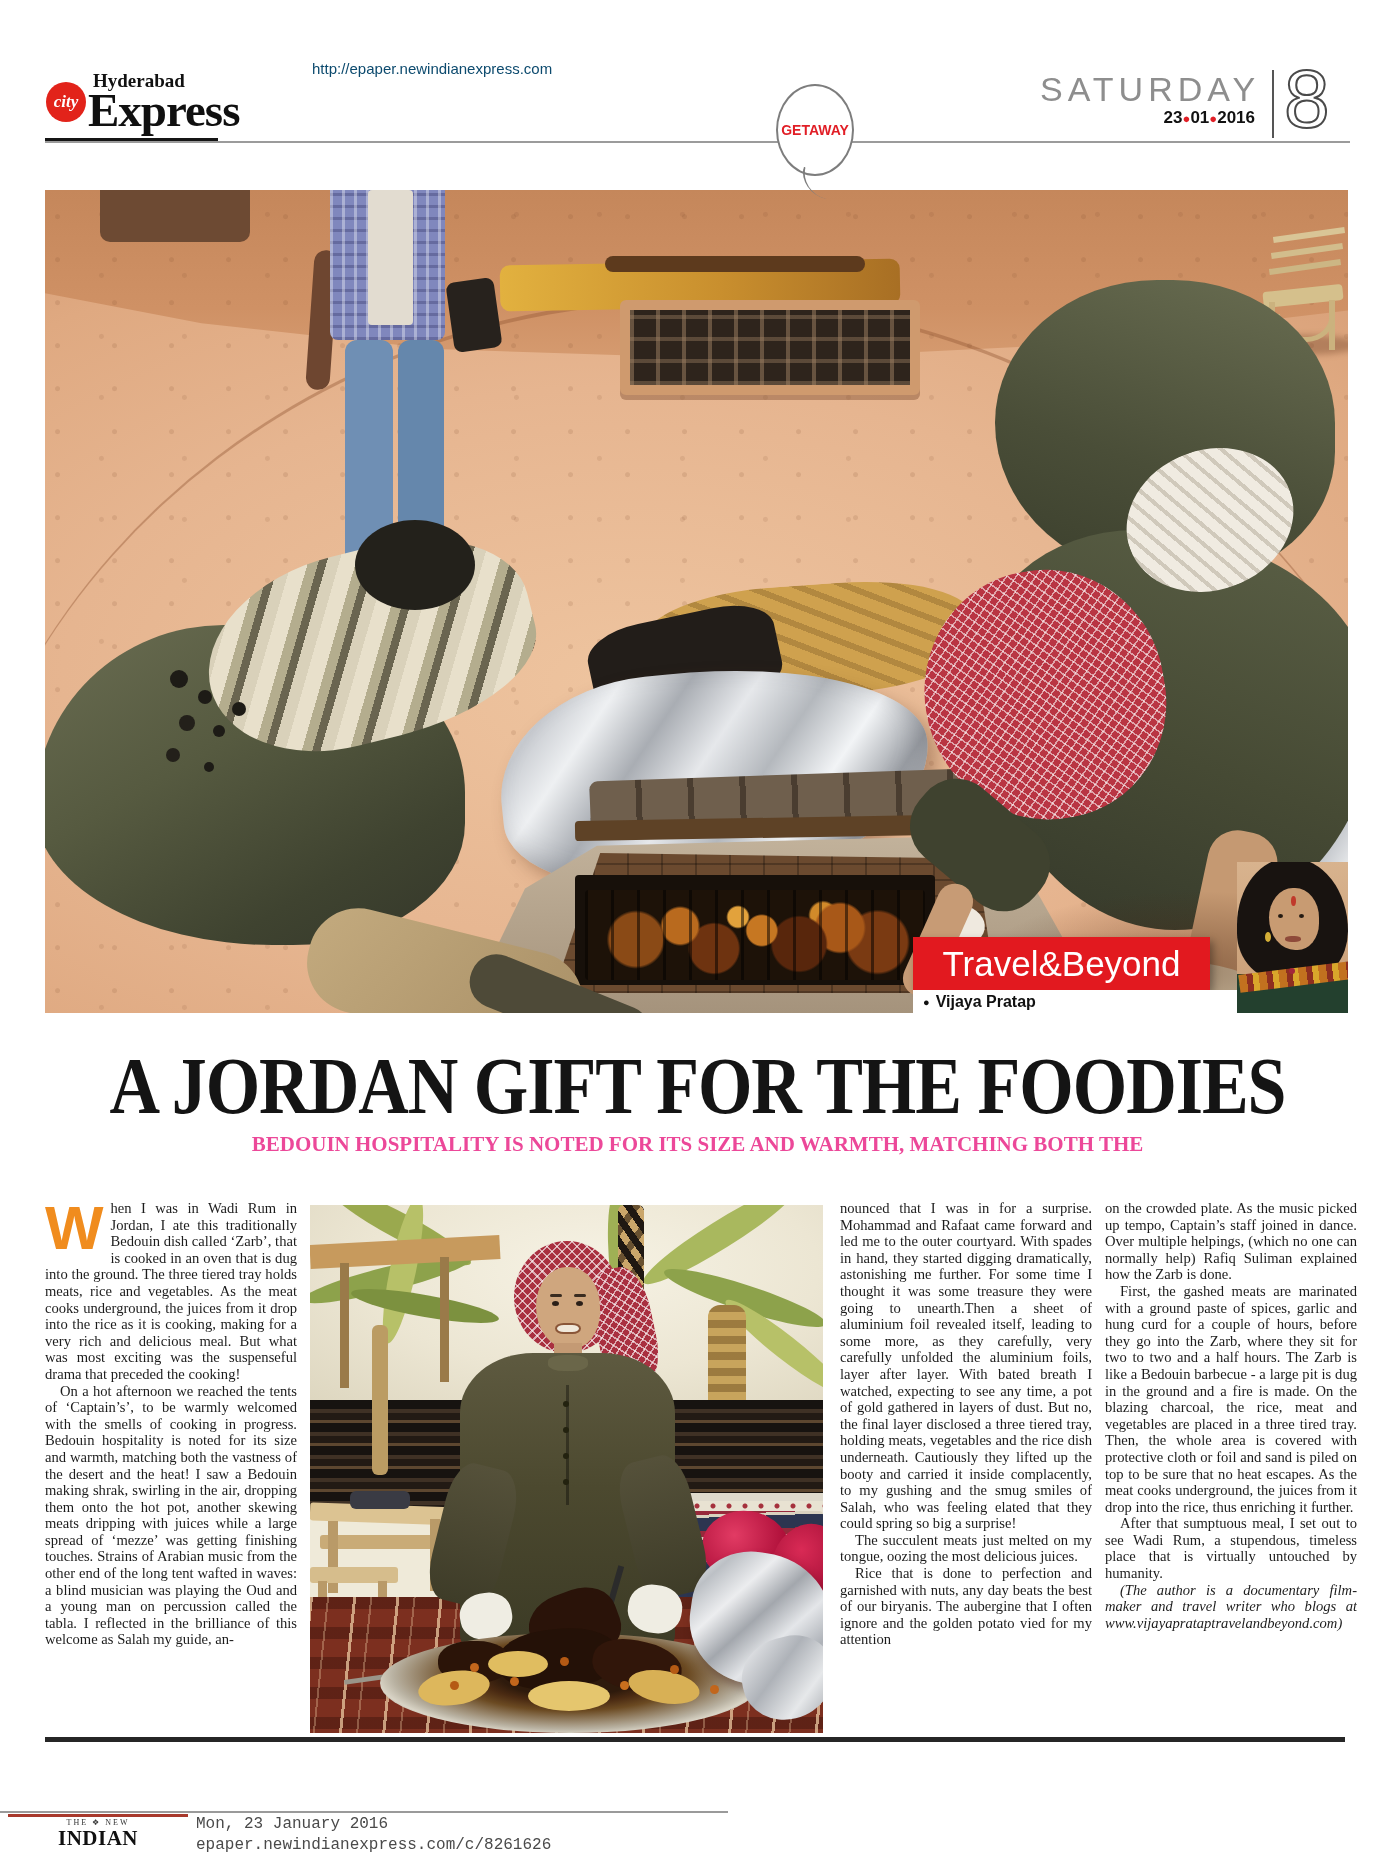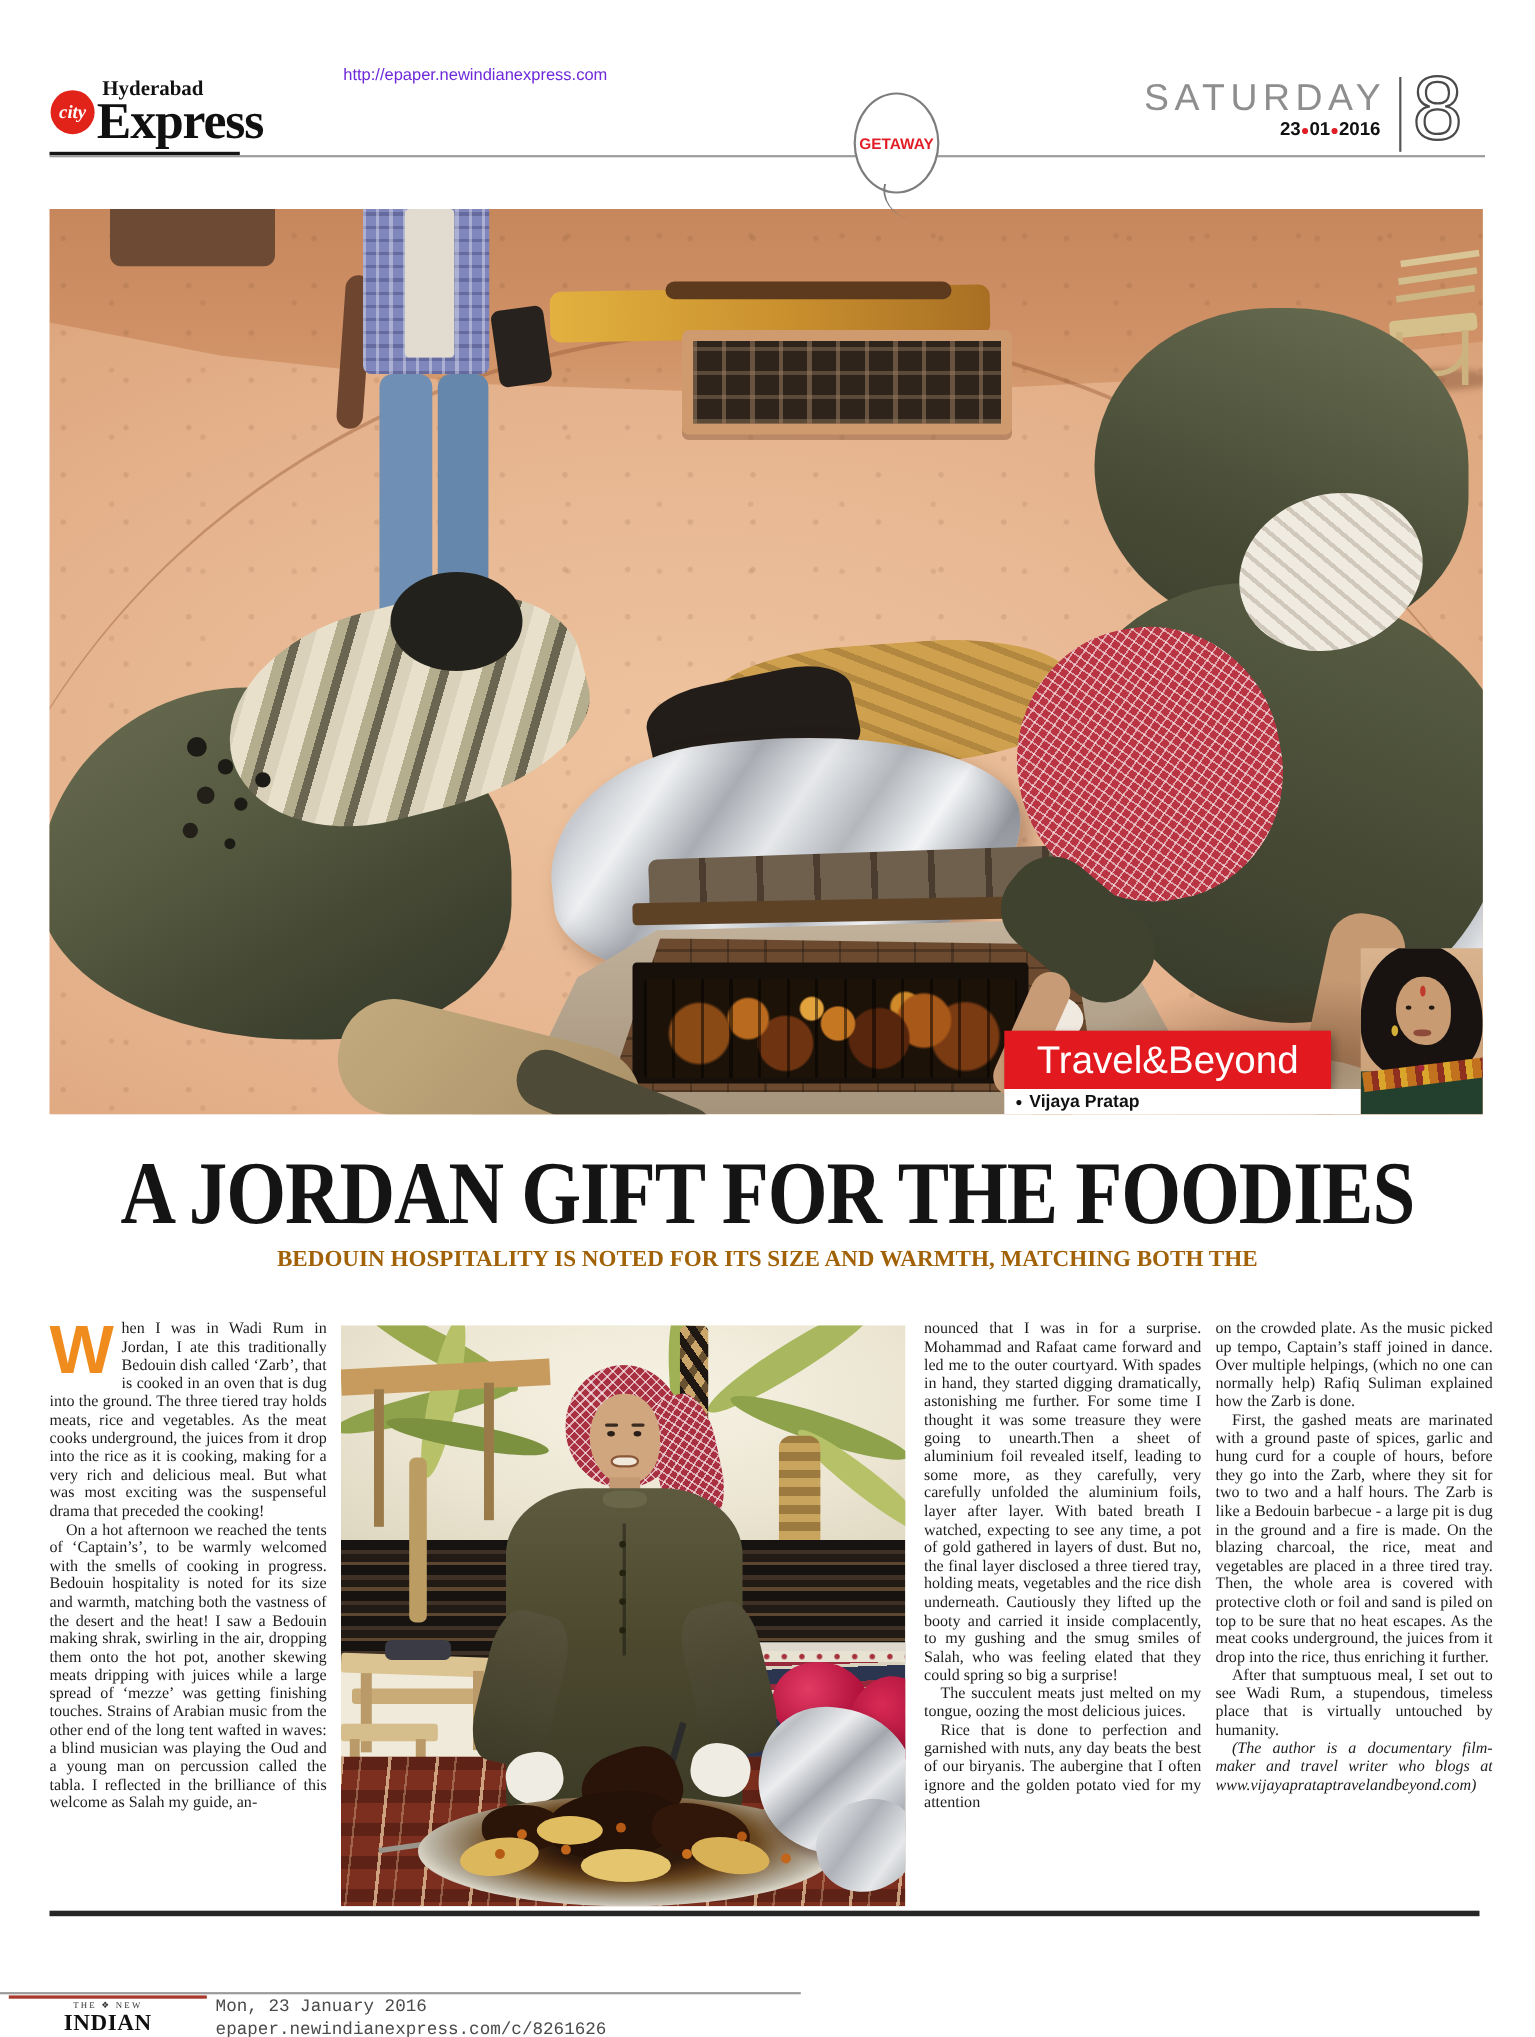--- a/index.html
+++ b/index.html
@@ -6,21 +6,21 @@
   .page{position:relative;width:1395px;height:1852px;background:#fff;overflow:hidden;
         font-family:"Liberation Serif",serif;color:#1c1c1c;margin:0 auto;}
   .ab{position:absolute;}
 
   
   .city-circle{left:46px;top:82px;width:40px;height:40px;border-radius:50%;background:#e2231a;
     color:#fff;font-size:17px;font-style:italic;font-weight:bold;display:flex;align-items:center;justify-content:center;}
   .edition{left:93px;top:70px;font-size:19px;font-weight:bold;color:#111;}
   .brand{left:88px;top:84px;font-size:47px;font-weight:bold;color:#101010;letter-spacing:-1px;line-height:52px;}
   .brand-rule{left:45px;top:138px;width:173px;height:3px;background:#151515;}
-  .mast-url{left:312px;top:60px;font-family:"Liberation Sans",sans-serif;font-size:15px;color:#6d28d9;}
+  .mast-url{left:312px;top:60px;font-family:"Liberation Sans",sans-serif;font-size:15px;color:#0c4a6e;}
   .mast{left:233px;top:46px;white-space:nowrap;font-weight:bold;letter-spacing:-3px;}
   .mast .lead{font-size:100px;color:#9d9fa2;line-height:100px;}
   .mast .rest{font-size:79px;color:#f08c1e;line-height:100px;}
   .header-rule{left:45px;top:141px;width:1305px;height:2px;background:#9b9b9b;}
   .getaway{left:776px;top:84px;width:74px;height:88px;border:2px solid #7d7d7d;border-radius:50%;
     background:#fff;display:flex;align-items:center;justify-content:center;z-index:5;}
   .getaway span{color:#e11e26;font-family:"Liberation Sans",sans-serif;font-weight:bold;font-size:14px;letter-spacing:0;}
   .getaway-tail{left:800px;top:170px;width:28px;height:26px;border-left:2px solid #7d7d7d;
     border-bottom-left-radius:100%;transform:rotate(14deg);z-index:5;}
   .weekday{left:1040px;top:70px;width:215px;text-align:right;font-family:"Liberation Sans",sans-serif;
@@ -40,21 +40,21 @@
                      radial-gradient(circle at 68% 40%, rgba(120,70,40,.12) 0 2px, transparent 3px);
     background-size:57px 43px, 83px 61px;}
 
   
   .photo-mid{left:310px;top:1205px;width:513px;height:528px;overflow:hidden;background:#efead9;}
 
   
   .headline{left:45px;top:1040px;width:1305px;text-align:center;font-weight:bold;font-size:70px;
     letter-spacing:-1px;color:#141414;transform:scaleY(1.16);transform-origin:50% 0;white-space:nowrap;}
   .standfirst{left:45px;top:1131px;width:1305px;text-align:center;font-weight:bold;font-size:21px;
-    line-height:26px;color:#a16207;}
+    line-height:26px;color:#ec4899;}
 
   
   .col{top:1200px;width:252px;height:536px;overflow:hidden;text-align:justify;
     font-size:14.6px;line-height:16.6px;color:#1c1c1c;}
   .col p{margin:0;text-indent:15px;}
   .col p.first{text-indent:0;}
   .col1{left:45px;} .col3{left:840px;} .col4{left:1105px;}
   .dropcap{float:left;color:#f08c1e;font-family:"Liberation Sans",sans-serif;font-weight:bold;
     font-size:62px;line-height:50px;margin:3px 7px 0 0;}
   .it{font-style:italic;}

